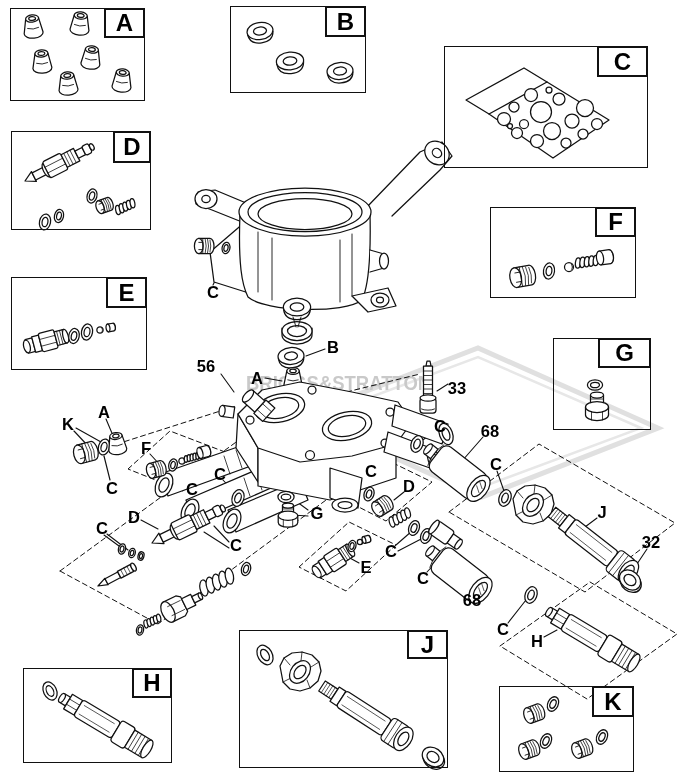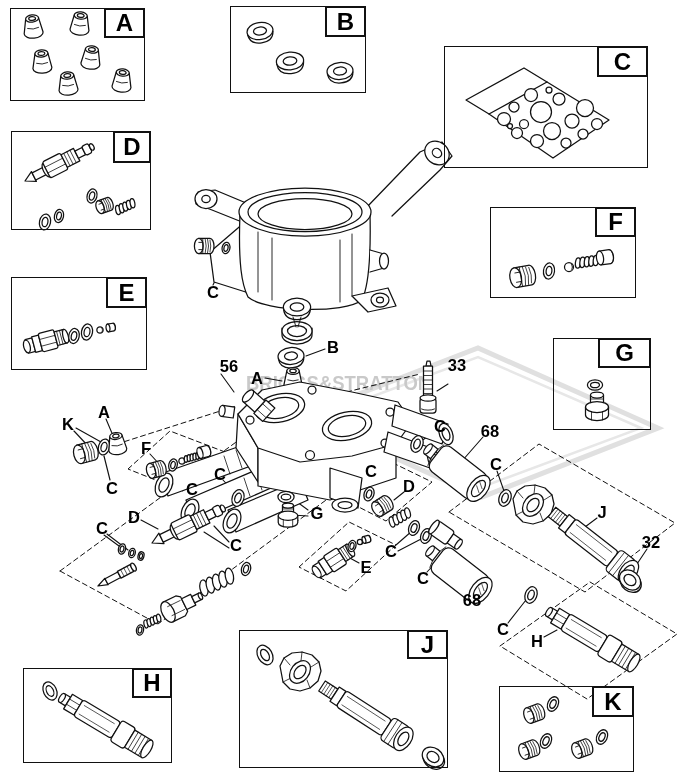--- a/index.html
+++ b/index.html
@@ -479,22 +479,22 @@
   <div class="box-tab" style="left:407px;top:630px;width:41px;height:29px">
       <span>J</span>
     </div>
   <div class="box-tab" style="left:592px;top:686px;width:42px;height:31px">
       <span>K</span>
     </div>
 
   <div class="callout" style="left:213px;top:292px">C</div>
   <div class="callout" style="left:333px;top:347px">B</div>
   <div class="callout" style="left:257px;top:378px">A</div>
-  <div class="callout" style="left:229px;top:366px">56</div>
-  <div class="callout" style="left:457px;top:365px">33</div>
+  <div class="callout" style="left:206px;top:366px">56</div>
+  <div class="callout" style="left:457px;top:388px">33</div>
   <div class="callout" style="left:68px;top:424px">K</div>
   <div class="callout" style="left:104px;top:412px">A</div>
   <div class="callout" style="left:146px;top:448px">F</div>
   <div class="callout" style="left:112px;top:488px">C</div>
   <div class="callout" style="left:192px;top:489px">C</div>
   <div class="callout" style="left:220px;top:474px">C</div>
   <div class="callout" style="left:134px;top:517px">D</div>
   <div class="callout" style="left:102px;top:528px">C</div>
   <div class="callout" style="left:236px;top:545px">C</div>
   <div class="callout" style="left:317px;top:513px">G</div>

